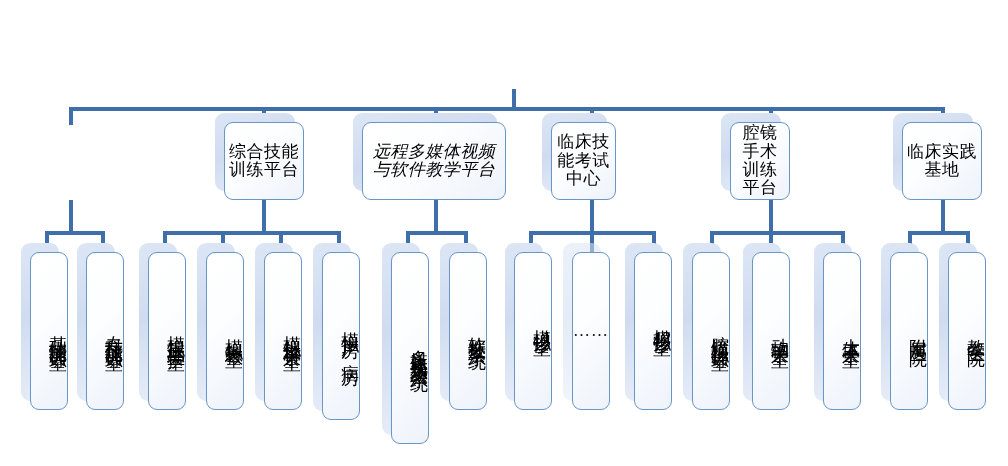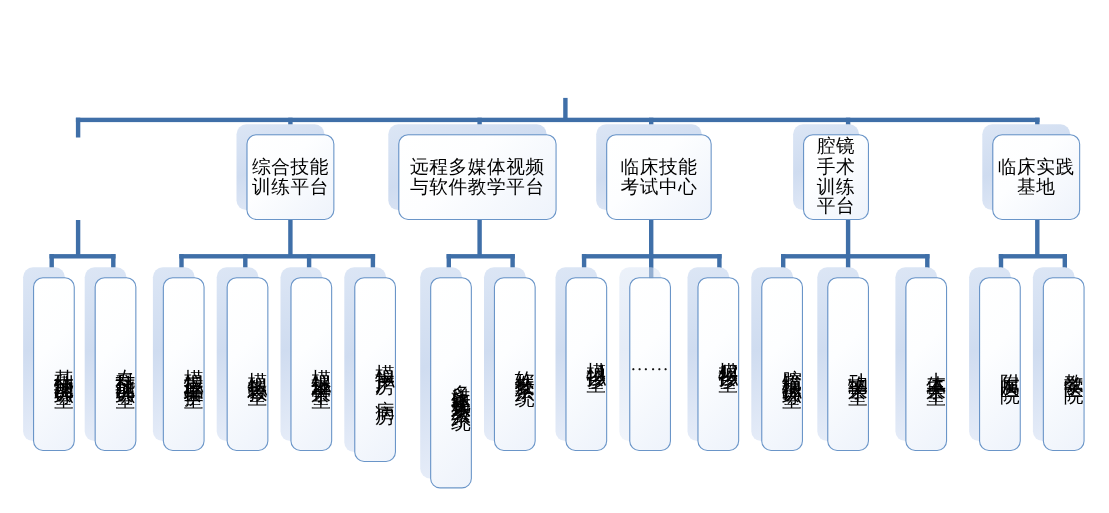--- a/index.html
+++ b/index.html
@@ -93,25 +93,25 @@
   <div class="conn v" style="left:262px;top:107px;height:18px;"></div>
   <div class="conn v" style="left:434px;top:107px;height:18px;"></div>
   <div class="conn v" style="left:590px;top:107px;height:18px;"></div>
   <div class="conn v" style="left:769px;top:107px;height:18px;"></div>
   <div class="conn v" style="left:941px;top:107px;height:18px;"></div>
 
   <div class="node lvl2" style="left:224px;width:80px;">
     <div class="shadow"></div>
     <div class="card">综合技能训练平台</div>
   </div>
-  <div class="node lvl2 wide" style="left:362px;width:144px;">
+  <div class="node lvl2 wide" style="left:362px;width:144px;font-style:italic;">
     <div class="shadow"></div>
     <div class="card">远程多媒体视频与软件教学平台</div>
   </div>
-  <div class="node lvl2" style="left:551px;width:96px;">
+  <div class="node lvl2" style="left:551px;width:65px;">
     <div class="shadow"></div>
     <div class="card">临床技能考试中心</div>
   </div>
   <div class="node lvl2" style="left:730px;width:60px;">
     <div class="shadow"></div>
     <div class="card">腔镜手术训练平台</div>
   </div>
   <div class="node lvl2" style="left:902px;width:80px;">
     <div class="shadow"></div>
     <div class="card">临床实践基地</div>

